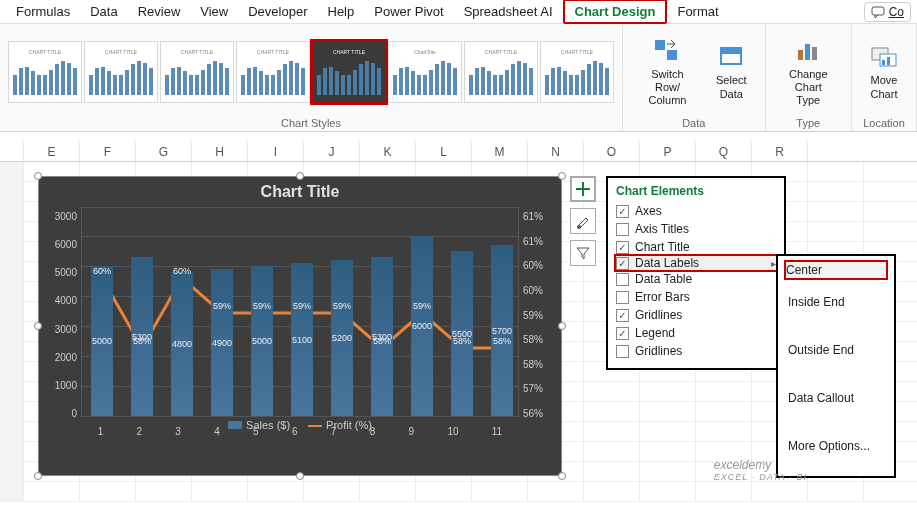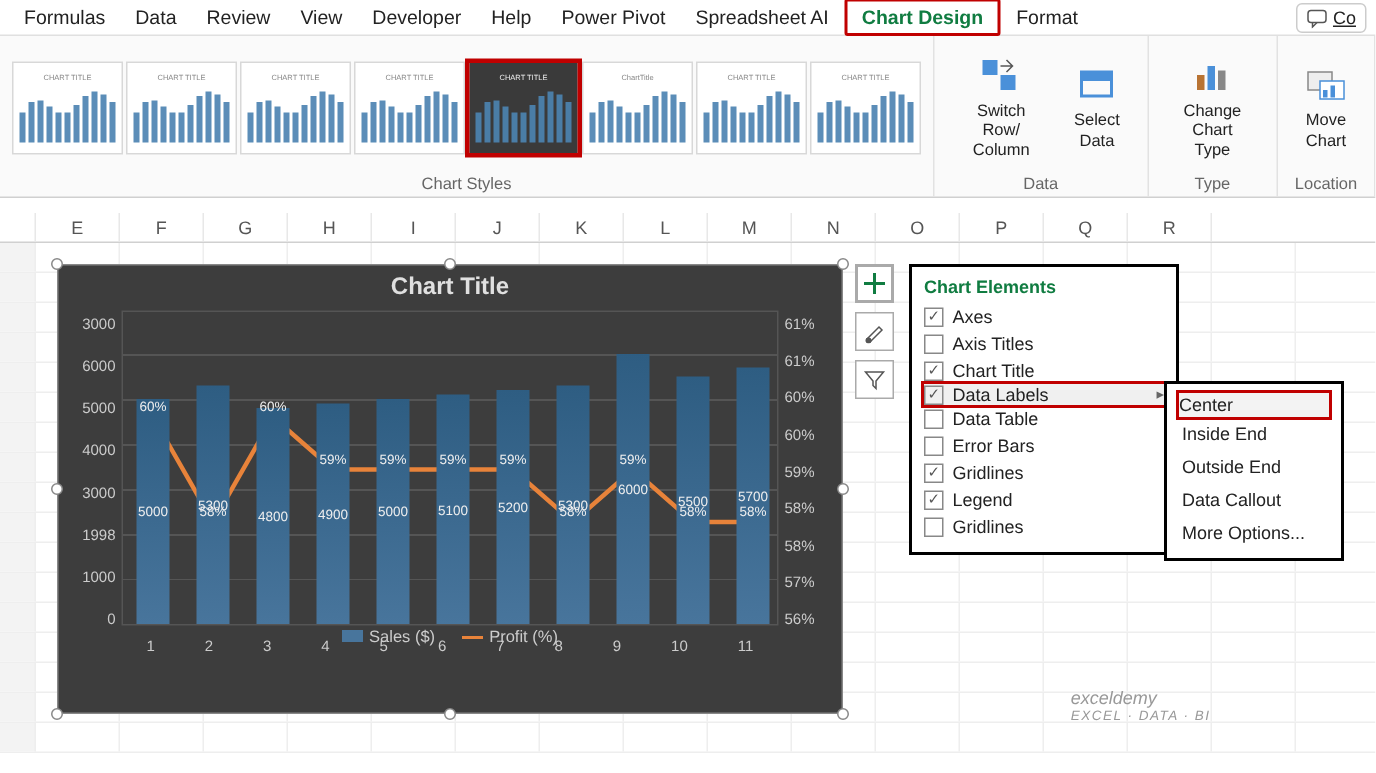--- a/index.html
+++ b/index.html
@@ -67,21 +67,21 @@
 .ce-popup { position: absolute; left: 606px; top: 14px; width: 180px; background: #fff; border: 2px solid #000; padding: 6px 8px 8px 8px; }
 .ce-popup .title { color: #107c41; font-weight: 700; font-size: 12px; margin-bottom: 4px; }
 .ce-item { display: flex; align-items: center; gap: 6px; padding: 2px 0; font-size: 12px; }
 .ce-item.disabled { color: #aaa; }
 .ce-item.hover { background: #f0f0f0; border: 2px solid #c00000; margin: -2px; padding: 0 0; }
 .ce-item .cb { width: 13px; height: 13px; border: 1px solid #888; display: inline-flex; align-items: center; justify-content: center; font-size: 10px; color: #555; }
 .ce-item .arrow { margin-left: auto; font-size: 10px; color: #666; }
 
 
 .sub-popup { position: absolute; left: 776px; top: 92px; width: 120px; background: #fff; border: 2px solid #000; padding: 6px 8px; }
-.sub-item { padding: 4px 2px; font-size: 12px; }
+.sub-item { padding: 17px 2px; font-size: 12px; }
 .sub-item.sel { border: 2px solid #c00000; background: #f3f3f3; margin: -2px; padding: 1px 0; }
 
 .watermark { position: absolute; right: 110px; bottom: 30px; font-size: 12px; color: #999; font-style: italic; }
 .watermark .sub { font-size: 9px; letter-spacing: 1px; }
 </style>
 </head>
 <body>
 
 <div class="ribbon-tabs">
   <span class="tab">Formulas</span>
@@ -627,21 +627,21 @@
     <div class="chart-handle h-ml"></div>
     <div class="chart-handle h-mr"></div>
     <div class="chart-handle h-bl"></div>
     <div class="chart-handle h-bm"></div>
     <div class="chart-handle h-br"></div>
 
     <div class="chart-title">Chart Title</div>
     <div class="yaxis-left" id="yaxis-left">
         <div>0</div>
         <div>1000</div>
-        <div>1998</div>
+        <div>2000</div>
         <div>3000</div>
         <div>4000</div>
         <div>5000</div>
         <div>6000</div>
         <div>3000</div>
       </div>
     <div class="yaxis-right" id="yaxis-right">
         <div>56%</div>
         <div>57%</div>
         <div>58%</div>

